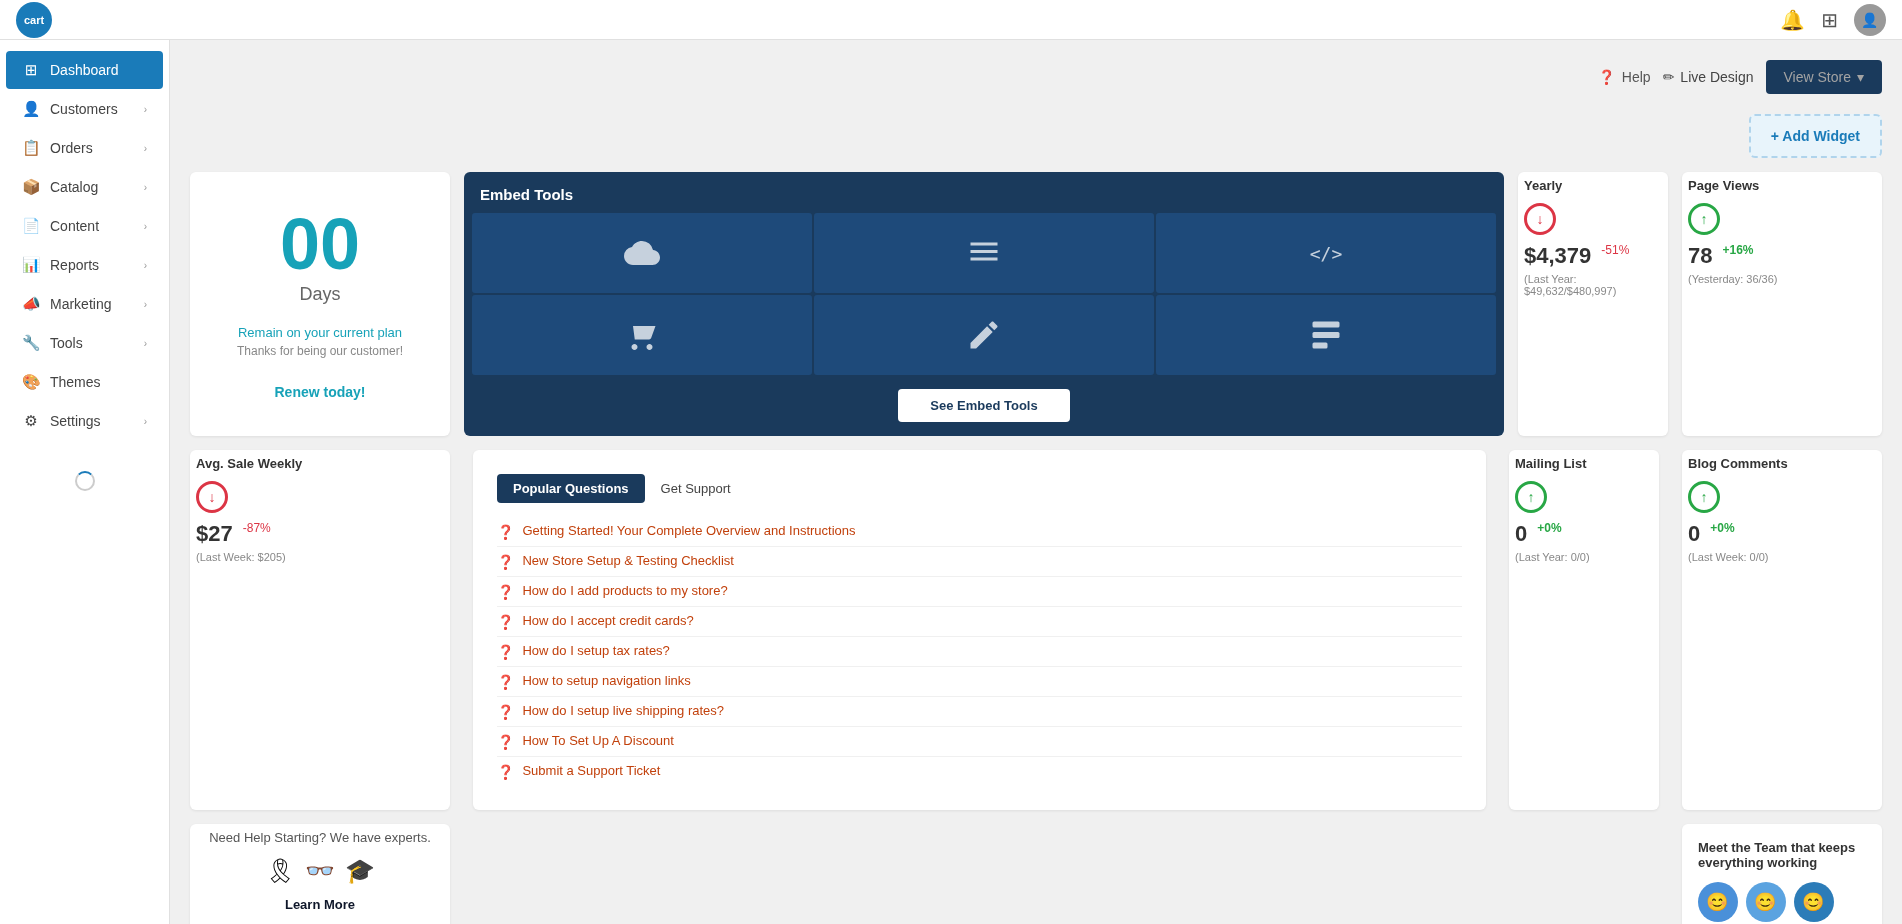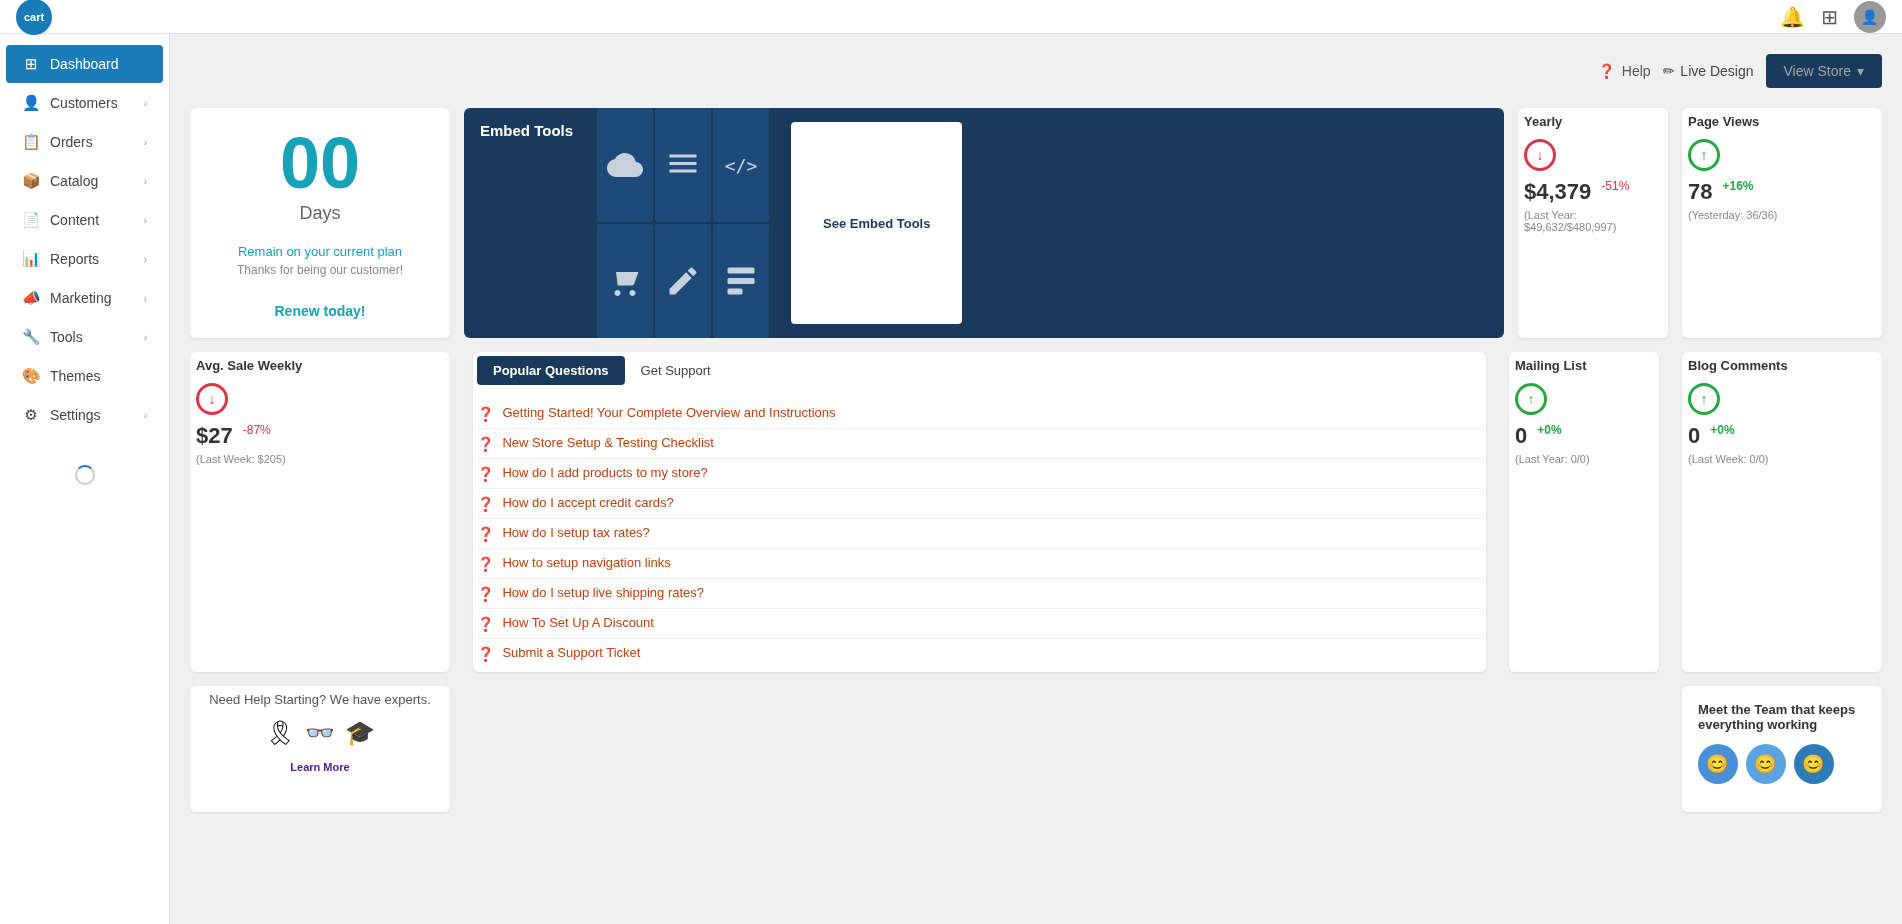--- a/index.html
+++ b/index.html
@@ -1,21 +1,21 @@
 <!DOCTYPE html>
 <html><head>
   <meta charset="utf-8">
   <style>
     * { box-sizing: border-box; margin: 0; padding: 0; }
     body { font-family: -apple-system, BlinkMacSystemFont, 'Segoe UI', Arial, sans-serif; background: #f0f0f0; display: flex; flex-direction: column; height: 100vh; overflow: hidden; }
 
     
     .top-header {
       background: #fff;
-      height: 34px;
+      height: 40px;
       display: flex;
       align-items: center;
       justify-content: space-between;
       padding: 0 16px;
       border-bottom: 1px solid #e0e0e0;
       z-index: 100;
       flex-shrink: 0;
     }
     .logo-area { display: flex; align-items: center; }
     .logo-circle {
@@ -84,21 +84,21 @@
 
     
     .days-widget { display: flex; flex-direction: column; align-items: center; justify-content: center; min-height: 230px; }
     .days-number { font-size: 72px; font-weight: bold; color: #17a2b8; line-height: 1; }
     .days-label { font-size: 18px; color: #666; margin-top: 4px; margin-bottom: 20px; }
     .days-remain-link { color: #17a2b8; font-size: 13px; text-decoration: none; }
     .days-thanks { font-size: 12px; color: #888; margin-top: 4px; margin-bottom: 16px; }
     .renew-btn { background: none; border: none; color: #17a2b8; font-size: 14px; font-weight: 600; cursor: pointer; margin-top: 10px; }
 
     
-    .embed-tools-widget { background: #1a3a5c; border-radius: 6px; overflow: hidden; padding: 0; display: flex; flex-direction: row; }
+    .embed-tools-widget { background: #1a3a5c; border-radius: 6px; overflow: hidden; padding: 0; display: flex; flex-direction: column; }
     .embed-tools-title { color: #fff; padding: 14px 16px 10px; font-size: 15px; font-weight: 600; }
     .embed-tools-icons { display: grid; grid-template-columns: repeat(3, 1fr); gap: 2px; background: #1a3a5c; padding: 0 8px; }
     .embed-icon-cell {
       background: #1e4a7a; display: flex; align-items: center; justify-content: center;
       padding: 22px 10px; font-size: 28px; color: rgba(255,255,255,0.7);
       border-radius: 3px;
     }
     .embed-tools-footer { padding: 14px; display: flex; justify-content: center; }
     .see-embed-btn {
       background: #fff; color: #1a3a5c; border: none;
@@ -118,37 +118,37 @@
     
     .add-widget-btn {
       background: #e8f4fb; border: 2px dashed #b0d4ec;
       border-radius: 6px; padding: 12px 20px;
       color: #1a7bb9; font-size: 14px; font-weight: 600;
       cursor: pointer; display: flex; align-items: center; gap: 6px;
       justify-content: center; white-space: nowrap;
     }
 
     
-    .popular-questions-widget { padding: 4px; }
+    .popular-questions-widget { padding: 24px; }
     .tabs-row { display: flex; gap: 0; margin-bottom: 14px; }
     .tab-active { background: #1a3a5c; color: #fff; padding: 7px 16px; border-radius: 4px; font-size: 13px; font-weight: 600; cursor: pointer; border: none; }
     .tab-inactive { background: none; color: #444; padding: 7px 16px; border-radius: 4px; font-size: 13px; cursor: pointer; border: none; }
     .faq-item { display: flex; align-items: flex-start; gap: 8px; padding: 6px 0; border-bottom: 1px solid #f0f0f0; }
     .faq-item:last-child { border-bottom: none; }
     .faq-icon { color: #17a2b8; font-size: 14px; flex-shrink: 0; margin-top: 1px; }
     .faq-link { color: #c2410c; font-size: 13px; text-decoration: none; }
 
     
     .team-widget { padding: 16px; }
     .team-avatars { display: flex; gap: 8px; margin: 12px 0; }
     .team-avatar { width: 40px; height: 40px; border-radius: 50%; display: flex; align-items: center; justify-content: center; font-size: 18px; }
     .team-avatar-1 { background: #4a90d9; color: #fff; }
     .team-avatar-2 { background: #5ba3e0; color: #fff; }
     .team-avatar-3 { background: #2c7cb8; color: #fff; }
-    .learn-more-link { color: #4c1d95; font-size: 11px; font-weight: 600; cursor: pointer; }
+    .learn-more-link { color: #0f172a; font-size: 13px; font-weight: 600; cursor: pointer; }
 
     
     .avg-sale-widget { min-height: 120px; }
     .need-help-widget { min-height: 120px; text-align: center; }
     .need-help-title { font-size: 13px; color: #555; margin-bottom: 12px; }
     .expert-icons { display: flex; gap: 10px; justify-content: center; font-size: 24px; margin-bottom: 10px; }
 
     .mailing-zero { font-size: 22px; font-weight: bold; color: #333; }
     .blog-zero { font-size: 22px; font-weight: bold; color: #333; }
   </style>
@@ -237,20 +237,25 @@
           <span>✏</span>
           <span>Live Design</span>
         </button>
         <button class="btn-view-store">
           <span>View Store</span>
           <span>▾</span>
         </button>
       </div>
     </div>
 
+    <div style="display:flex; justify-content:flex-end; margin-bottom:14px;">
+      <button class="add-widget-btn">
+        <span>+ Add Widget</span>
+      </button>
+    </div>
 
     <div style="display:grid; grid-template-columns: 260px 1fr 150px 200px; gap:14px; margin-bottom:14px;">
 
       <div class="widget days-widget">
         <div class="days-number">00</div>
         <div class="days-label">Days</div>
         <a class="days-remain-link">Remain on your current plan</a>
         <div class="days-thanks">Thanks for being our customer!</div>
         <button class="renew-btn">Renew today!</button>
       </div>

